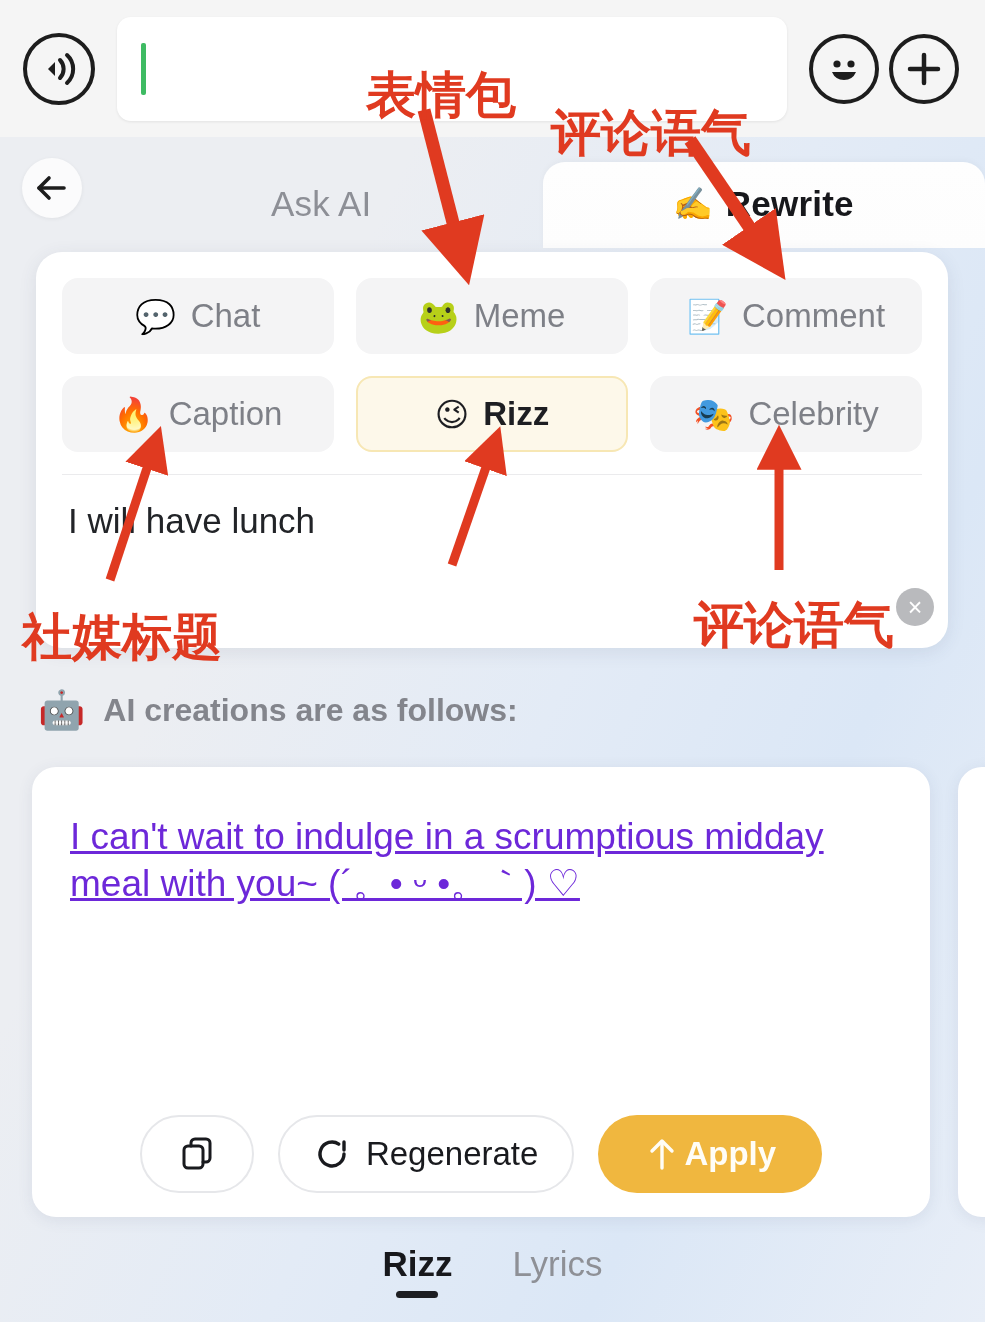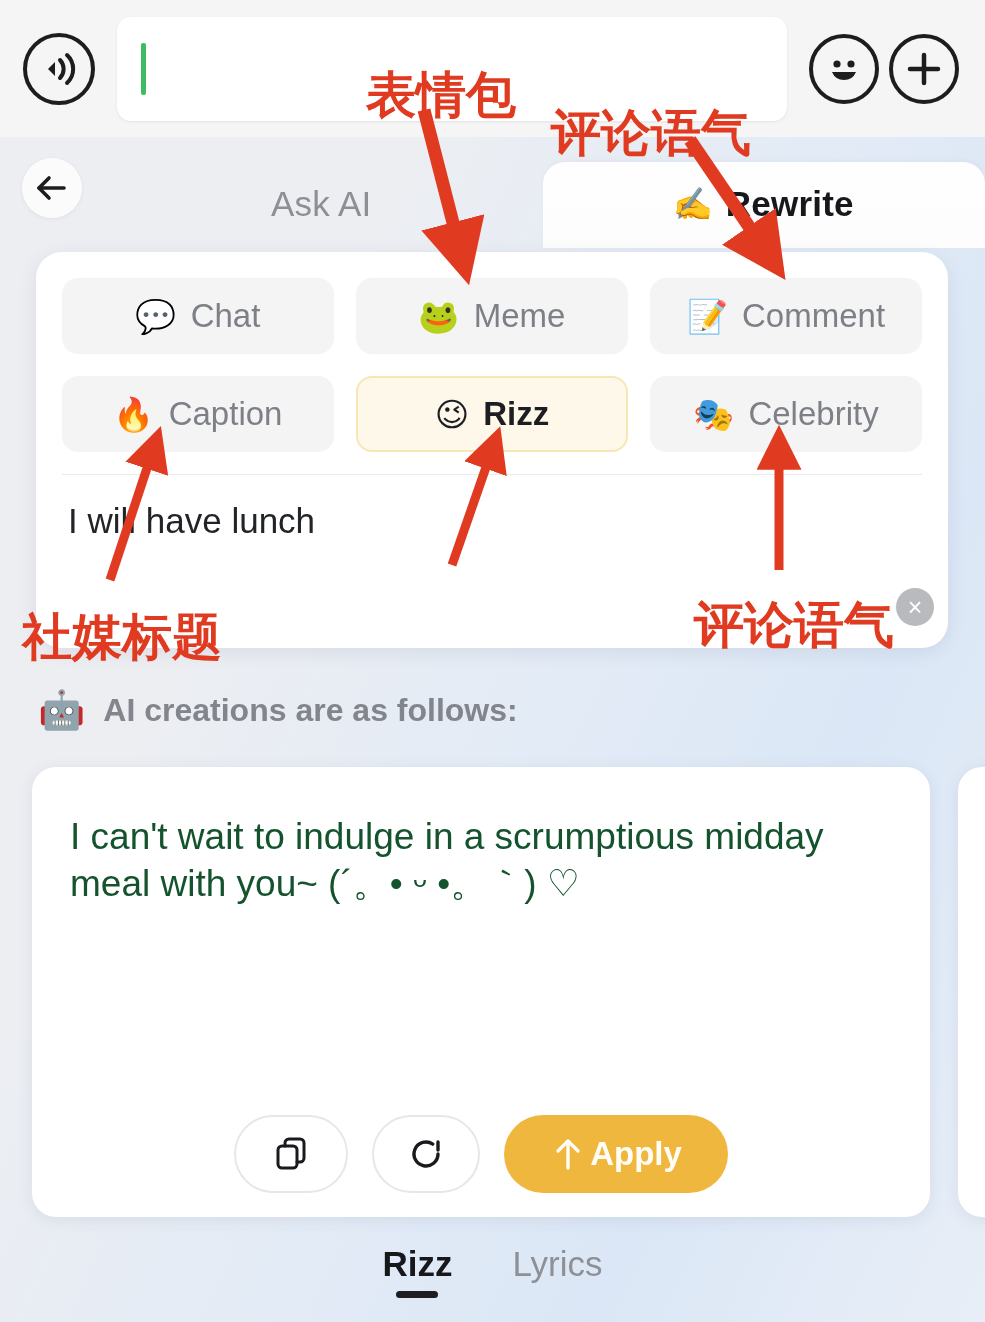--- a/index.html
+++ b/index.html
@@ -120,21 +120,21 @@
     display: flex; gap: 28px;
   }
   .rcard {
     width: 898px; flex: 0 0 auto; height: 450px;
     background: #fff; border-radius: 24px;
     box-shadow: 0 3px 16px rgba(60,70,95,.09);
     position: relative;
   }
   .rcard.peek { width: 120px; }
   .rcard-text {
-    padding: 46px 38px 0 38px; font-size: 37px; line-height: 1.28; color: #14532d;
+    padding: 46px 38px 0 38px; font-size: 37px; line-height: 1.28; color: #6d28d9; text-decoration: underline;
   }
   .rcard-actions {
     position: absolute; left: 0; bottom: 24px; width: 898px;
     display: flex; justify-content: center; align-items: center; gap: 24px;
   }
   .btn-copy {
     width: 114px; height: 78px; border-radius: 39px;
     border: 2px solid #e6e7ea; background: #fff;
     display: flex; align-items: center; justify-content: center;
   }
@@ -266,20 +266,21 @@
           <svg width="40" height="40" viewBox="0 0 40 40">
             <rect x="7" y="12" width="19" height="22" rx="4" fill="none" stroke="#191a1e" stroke-width="3"></rect>
             <path d="M14 12 V9 a4 4 0 0 1 4 -4 h11 a4 4 0 0 1 4 4 v15 a4 4 0 0 1 -4 4 h-3" fill="none" stroke="#191a1e" stroke-width="3" stroke-linecap="round"></path>
           </svg>
         </div>
         <div class="btn-regen">
           <svg width="36" height="36" viewBox="0 0 36 36">
             <path d="M30 18 a12 12 0 1 1 -5.2 -9.9" fill="none" stroke="#191a1e" stroke-width="3.4" stroke-linecap="round"></path>
             <line x1="30" y1="6" x2="30" y2="14" stroke="#191a1e" stroke-width="3.4" stroke-linecap="round"></line>
           </svg>
+          <span>Regenerate</span>
         </div>
         <div class="btn-apply">
           <svg width="36" height="38" viewBox="0 0 36 38">
             <line x1="18" y1="33" x2="18" y2="7" stroke="#fffdf6" stroke-width="3.4" stroke-linecap="round"></line>
             <polyline points="8,16 18,6 28,16" fill="none" stroke="#fffdf6" stroke-width="3.4" stroke-linecap="round" stroke-linejoin="round"></polyline>
           </svg>
           <span>Apply</span>
         </div>
       </div>
     </div>

